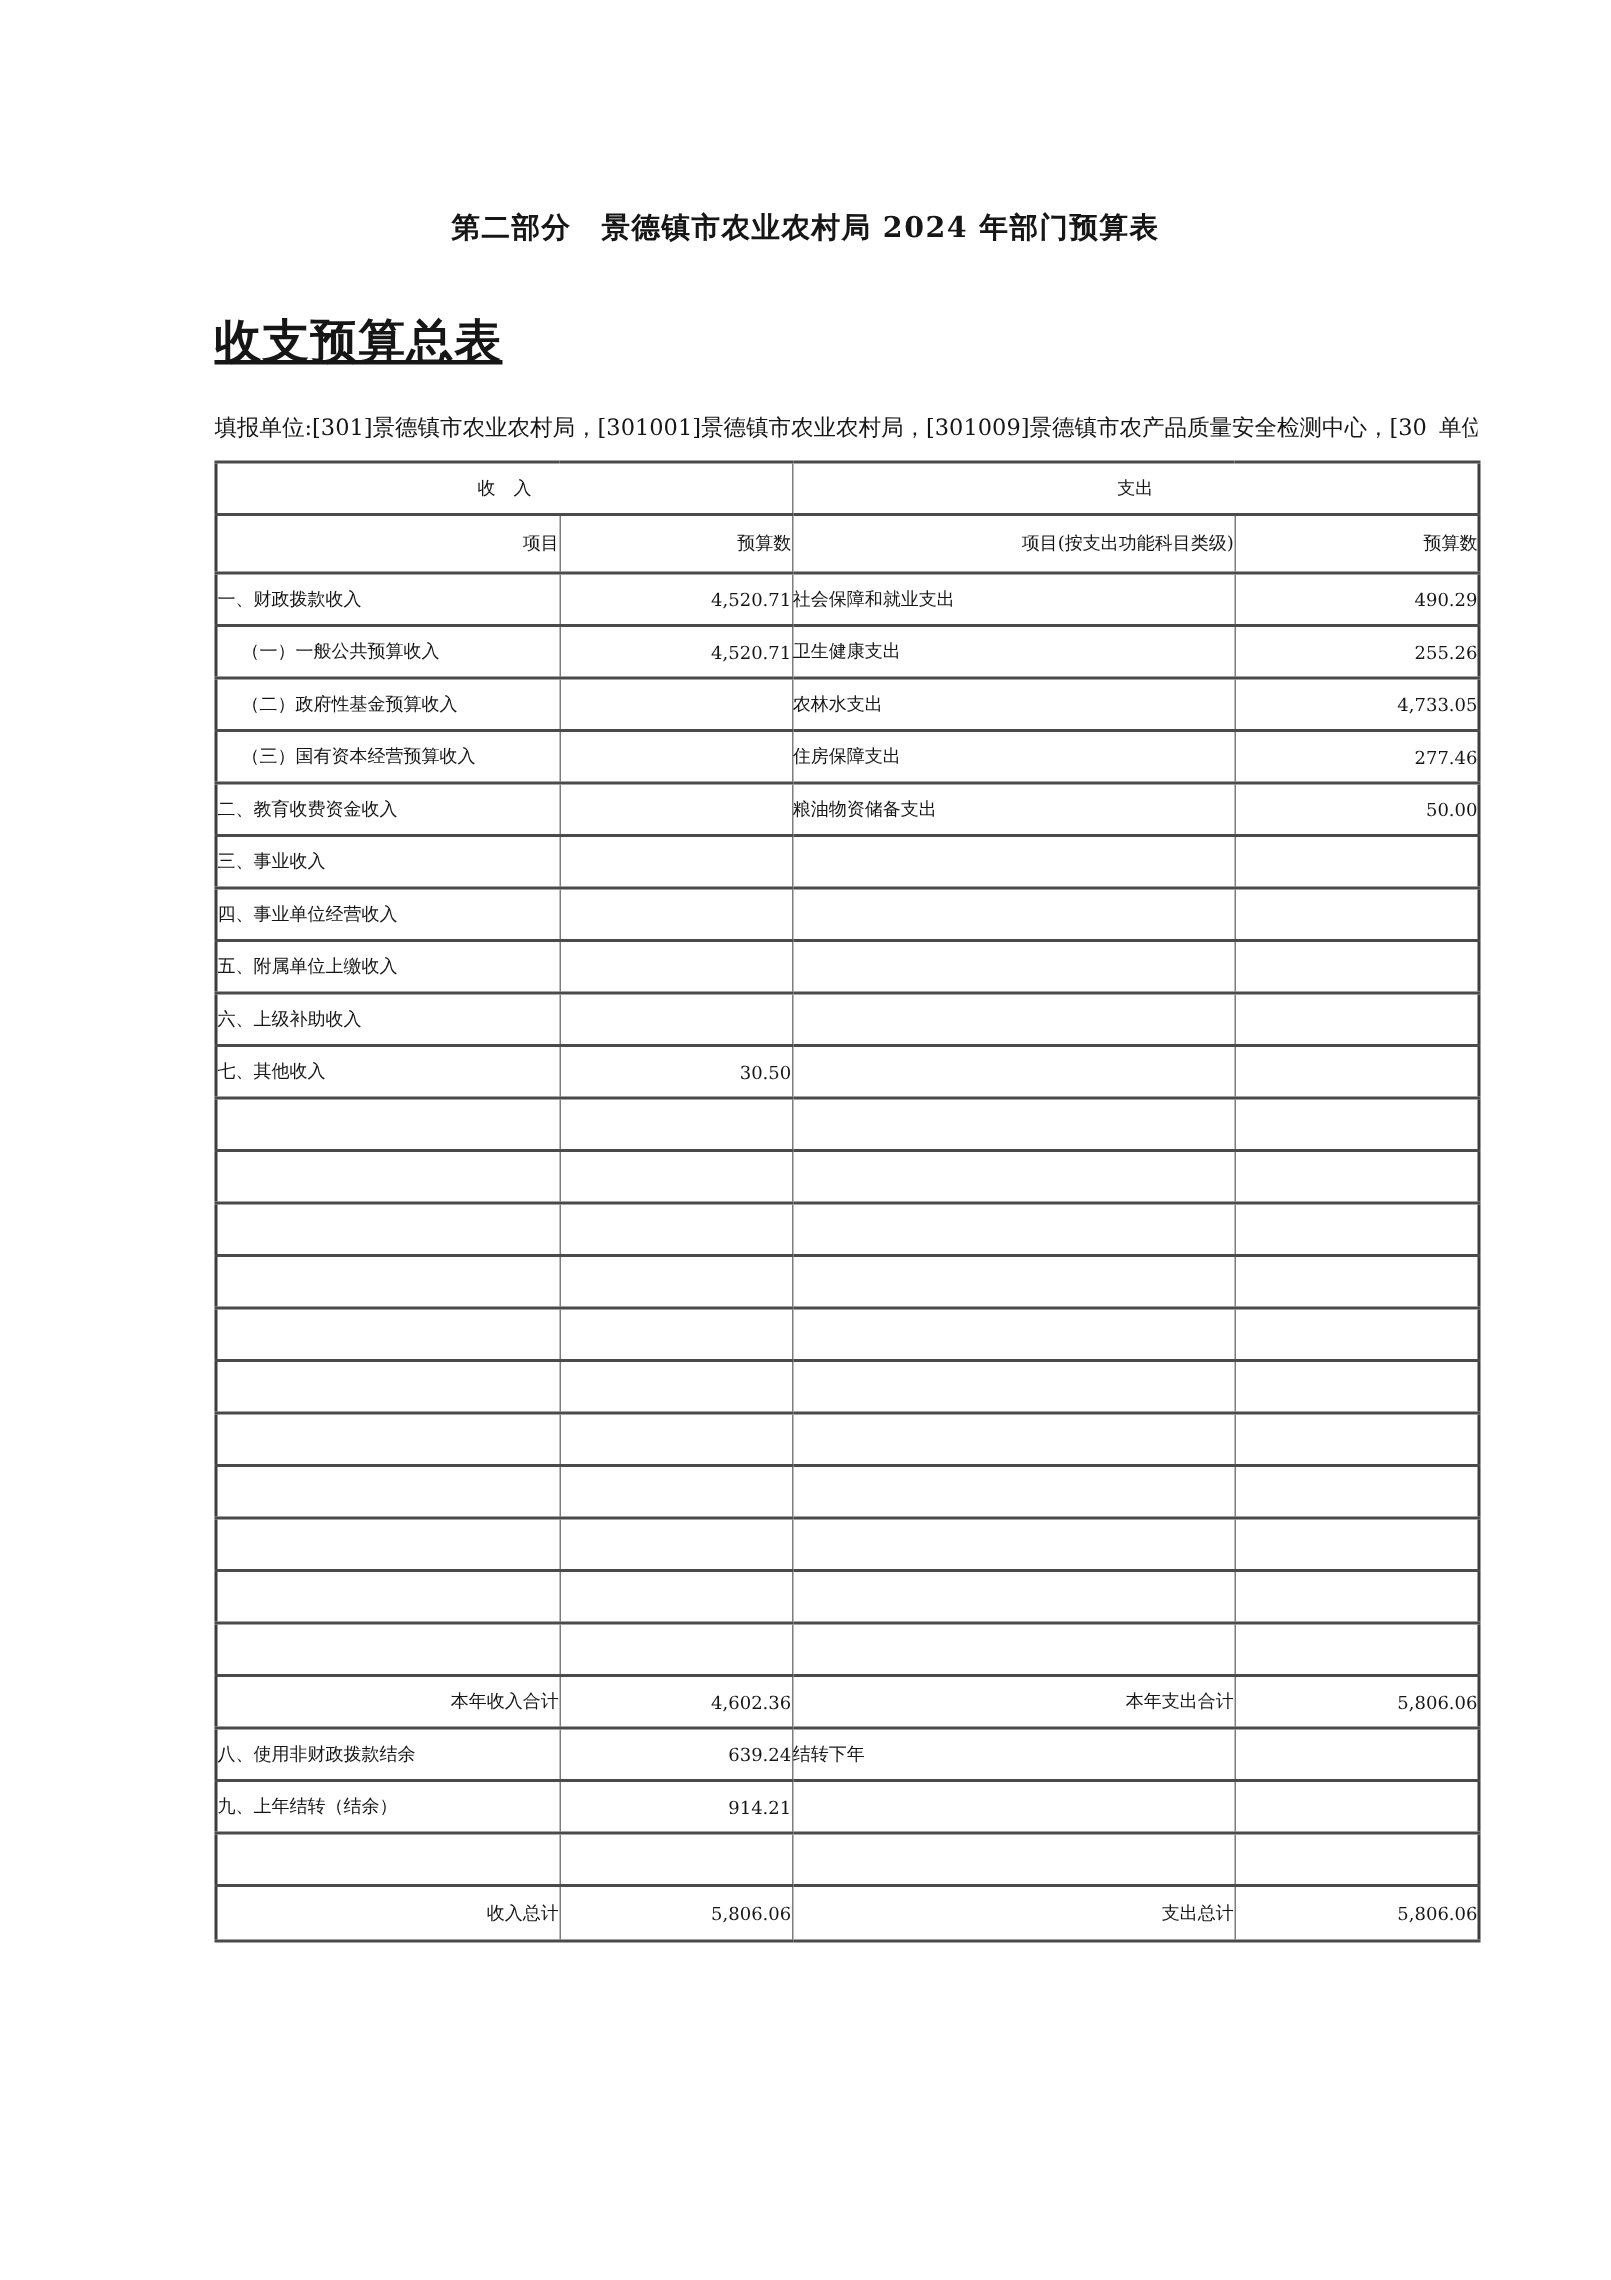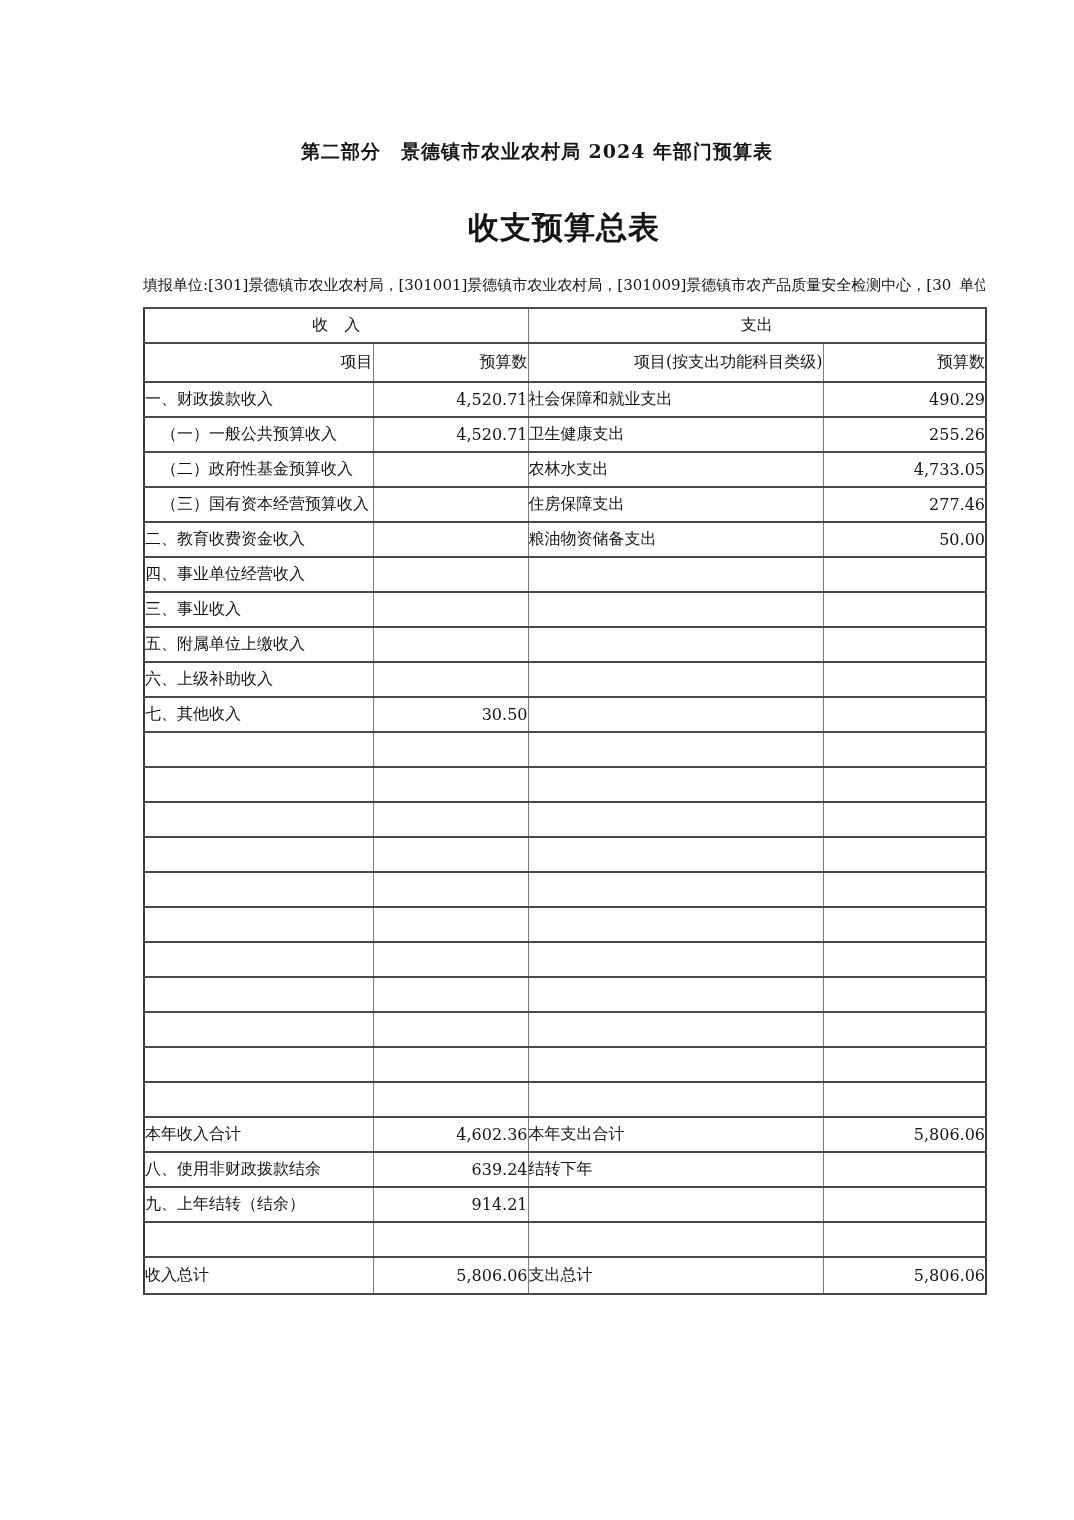--- a/index.html
+++ b/index.html
@@ -24,25 +24,25 @@
     font-size: 19px;
     font-weight: bold;
     letter-spacing: 1px;
     white-space: nowrap;
   }
   .doc-subtitle {
     position: absolute;
     top: 207px;
     left: 143px;
     width: 842px;
-    text-align: center;
     font-size: 31px;
     font-weight: bold;
     letter-spacing: 1px;
     white-space: nowrap;
+    text-decoration: underline;
   }
   .meta-line {
     position: absolute;
     top: 276px;
     left: 143px;
     width: 842px;
     display: flex;
     justify-content: space-between;
     align-items: center;
     font-size: 15px;
@@ -53,42 +53,42 @@
     flex: 0 0 auto;
     padding-left: 8px;
   }
   table.budget-table {
     position: absolute;
     top: 307px;
     left: 143px;
     width: 842px;
     border-collapse: collapse;
     table-layout: fixed;
-    font-size: 16px;
+    font-size: 12px;
     border: 2px solid #3c3c3c;
   }
   table.budget-table th,
   table.budget-table td {
     border-left: 1px solid #7d7d7d;
     border-right: 1px solid #7d7d7d;
     border-top: 2px solid #4a4a4a;
     border-bottom: 2px solid #4a4a4a;
     font-weight: normal;
     padding: 0;
     white-space: nowrap;
     overflow: visible;
     vertical-align: middle;
   }
   tr.group-row th { height: 33px; text-align: center; }
   tr.col-row th   { height: 37px; text-align: right; margin-top: 10px; }
   tbody tr        { height: 35px; }
   tbody tr:last-child { height: 37px; }
   td.c-item { text-align: left;  padding-left: 6px; }
   td.c-item.indent { padding-left: 16px; }
-  td.c-item.center { text-align: left; padding-left: 0; }
+  td.c-item.center { text-align: right; padding-left: 0; }
   td.c-num  { text-align: right; padding-right: 2px; }
 </style>
 </head>
 <body>
 
 <div class="doc-title">第二部分　景德镇市农业农村局 2024 年部门预算表</div>
 
 <div class="doc-subtitle">收支预算总表</div>
 
 <div class="meta-line">
@@ -140,27 +140,27 @@
         <td class="c-item">住房保障支出</td>
         <td class="c-num">277.46</td>
       </tr>
       <tr>
         <td class="c-item">二、教育收费资金收入</td>
         <td class="c-num"></td>
         <td class="c-item">粮油物资储备支出</td>
         <td class="c-num">50.00</td>
       </tr>
       <tr>
+        <td class="c-item">三、事业收入</td>
+        <td class="c-num"></td>
+        <td class="c-item"></td>
+        <td class="c-num"></td>
+      </tr>
+      <tr>
         <td class="c-item">四、事业单位经营收入</td>
-        <td class="c-num"></td>
-        <td class="c-item"></td>
-        <td class="c-num"></td>
-      </tr>
-      <tr>
-        <td class="c-item">三、事业收入</td>
         <td class="c-num"></td>
         <td class="c-item"></td>
         <td class="c-num"></td>
       </tr>
       <tr>
         <td class="c-item">五、附属单位上缴收入</td>
         <td class="c-num"></td>
         <td class="c-item"></td>
         <td class="c-num"></td>
       </tr>

